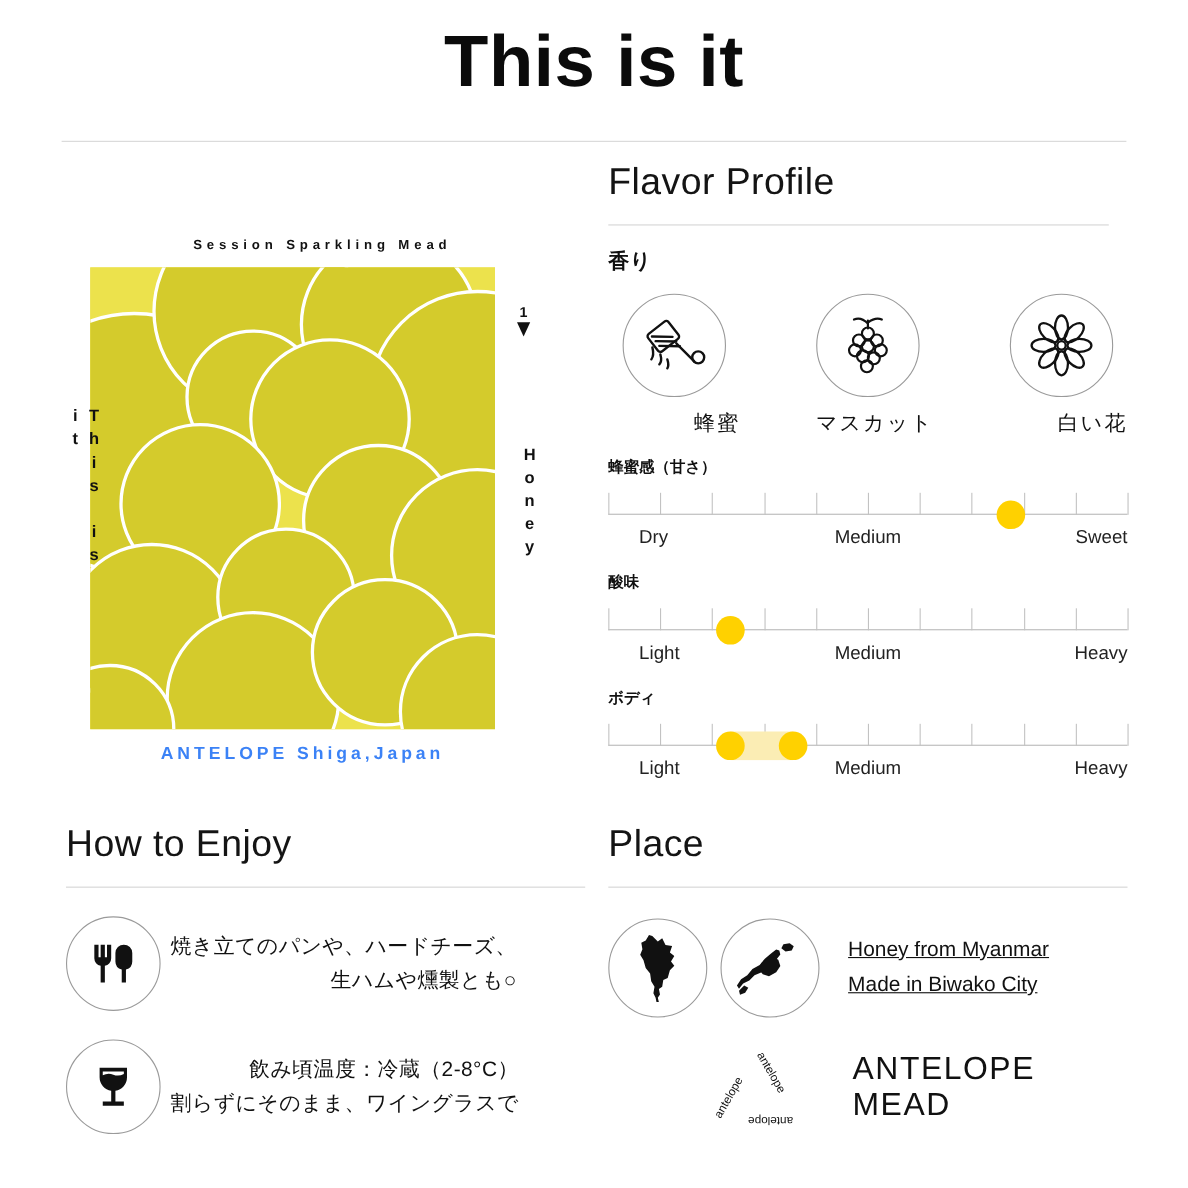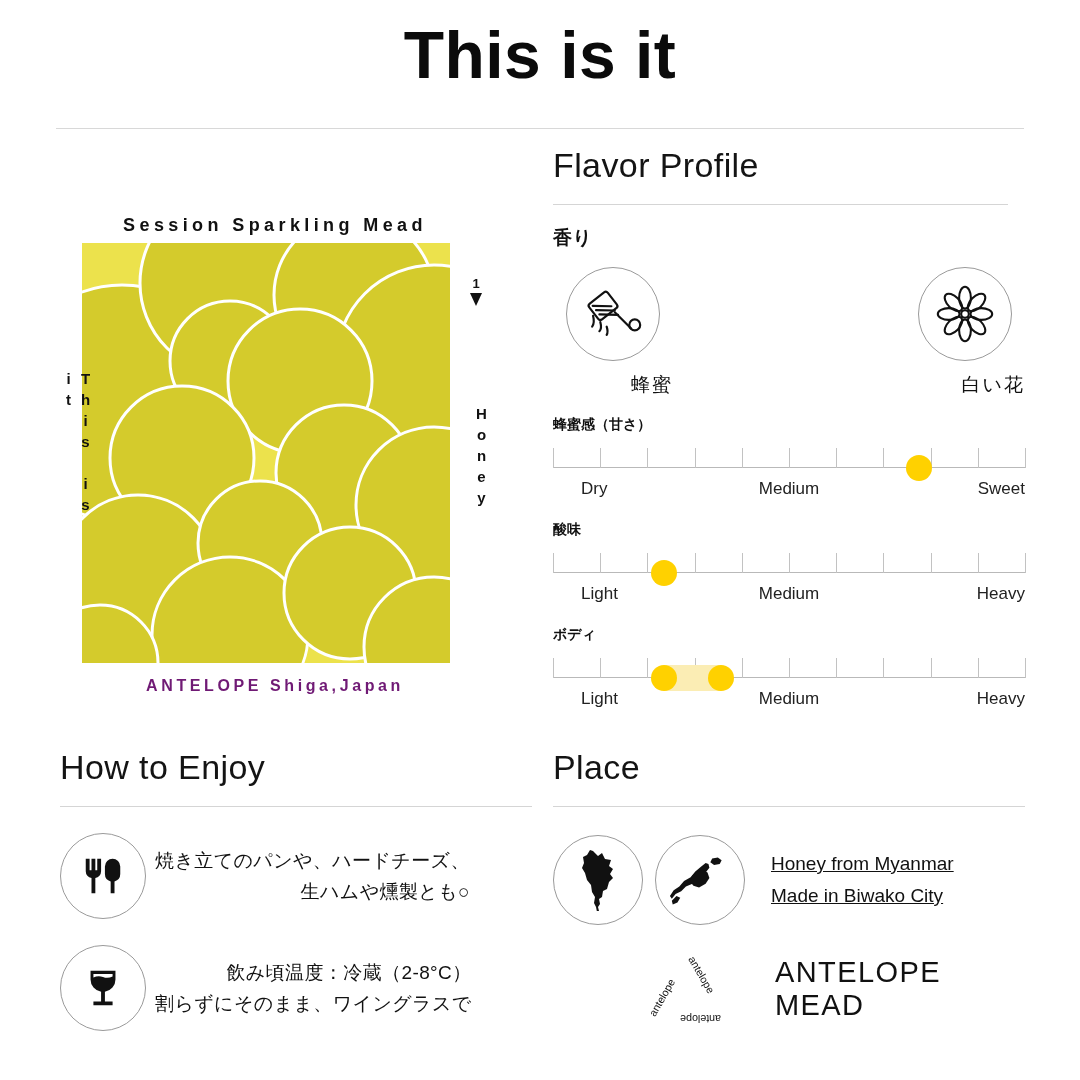--- a/index.html
+++ b/index.html
@@ -28,26 +28,26 @@
   
   .sec-title{
     font-size:34px;font-weight:400;letter-spacing:0.4px;
     color:#141414;line-height:1;
   }
   .sec-rule{height:1px;background:#d5d5d5;}
 
   
   .label-block{position:absolute;left:60px;top:215px;width:430px;height:480px;}
   .label-top-text{
-    position:absolute;left:0;top:0;width:430px;text-align:center;
-    font-size:18px;font-weight:700;letter-spacing:4.4px;color:#111;
+    position:absolute;left:18px;top:0;width:430px;text-align:center;
+    font-size:12px;font-weight:700;letter-spacing:4.4px;color:#111;
   }
   .label-bottom-text{
     position:absolute;left:0;bottom:0;width:430px;text-align:center;
-    font-size:16px;font-weight:700;letter-spacing:3.6px;color:#701a75;
+    font-size:16px;font-weight:700;letter-spacing:3.6px;color:#3b82f6;
   }
   .label-art{
     position:absolute;left:22px;top:28px;width:368px;height:420px;
     overflow:hidden;background:#ece24c;
   }
   .label-left-text{
     position:absolute;left:0px;top:155px;
     font-size:15px;font-weight:700;letter-spacing:4px;color:#111;
     writing-mode:vertical-rl;text-orientation:upright;
     height:165px;
@@ -198,20 +198,38 @@
           <line x1="12" y1="22" x2="28" y2="35" transform="rotate(-38 21 23)"></line>
           <line x1="12" y1="28" x2="28" y2="41" transform="rotate(-38 21 23)"></line>
           <path d="M34 30 L52 48"></path>
           <path d="M50 44 a6 6 0 1 1 6 6 a6 6 0 0 1 -6 -6 z"></path>
           <path d="M10 34 q2 8 -1 12 M18 41 q2 7 -1 10 M25 46 q2 6 0 9"></path>
         </svg>
       </div>
       <div class="aroma-name">蜂蜜</div>
     </div>
 
+    <div class="aroma">
+      <div class="aroma-circle">
+        <svg width="52" height="56" viewBox="0 0 56 62" fill="none" stroke="#111" stroke-width="2.2" stroke-linecap="round" stroke-linejoin="round">
+          <path d="M28 14 V6"></path>
+          <path d="M28 8 q8 -6 14 -3 M28 9 q-7 -7 -14 -4"></path>
+          <circle cx="28" cy="19" r="6"></circle>
+          <circle cx="19" cy="26" r="6"></circle>
+          <circle cx="37" cy="26" r="6"></circle>
+          <circle cx="28" cy="32" r="6"></circle>
+          <circle cx="15" cy="36" r="6"></circle>
+          <circle cx="41" cy="36" r="6"></circle>
+          <circle cx="23" cy="42" r="6"></circle>
+          <circle cx="34" cy="44" r="6"></circle>
+          <circle cx="27" cy="52" r="6"></circle>
+        </svg>
+      </div>
+      <div class="aroma-name">マスカット</div>
+    </div>
 
     <div class="aroma">
       <div class="aroma-circle">
         <svg width="58" height="58" viewBox="0 0 64 64" fill="none" stroke="#111" stroke-width="2.3">
           <g>
             <ellipse cx="32" cy="14" rx="6.5" ry="12"></ellipse>
             <ellipse cx="32" cy="14" rx="6.5" ry="12" transform="rotate(45 32 32)"></ellipse>
             <ellipse cx="32" cy="14" rx="6.5" ry="12" transform="rotate(90 32 32)"></ellipse>
             <ellipse cx="32" cy="14" rx="6.5" ry="12" transform="rotate(135 32 32)"></ellipse>
             <ellipse cx="32" cy="14" rx="6.5" ry="12" transform="rotate(180 32 32)"></ellipse>

